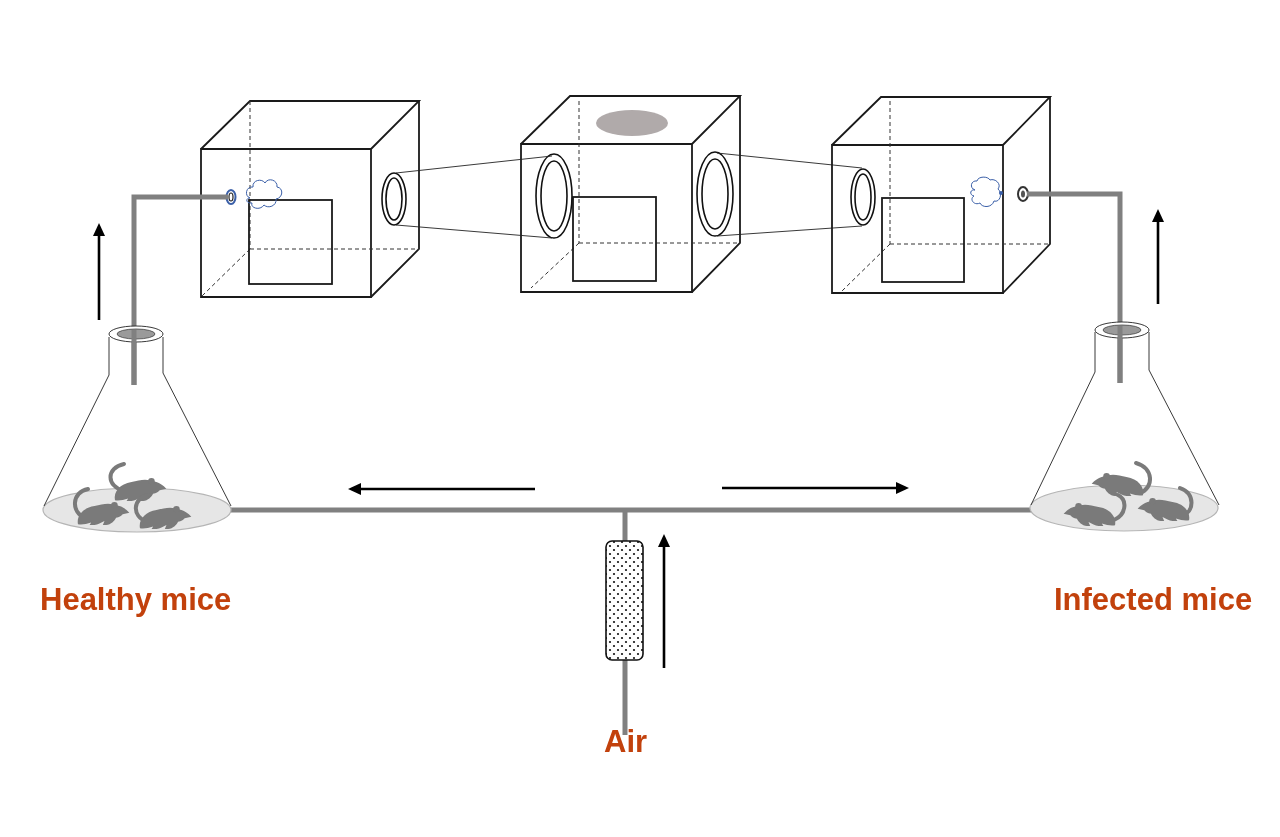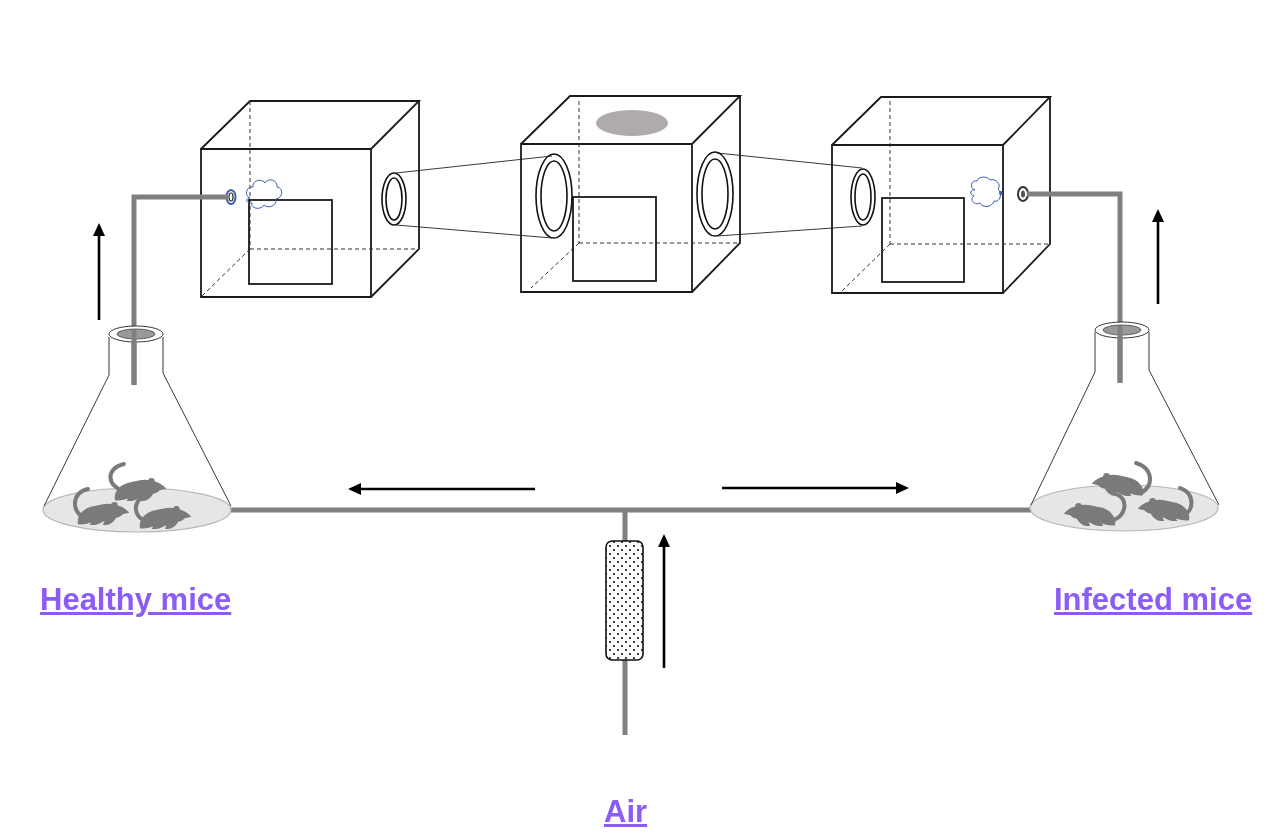--- a/index.html
+++ b/index.html
@@ -3,28 +3,27 @@
   <meta charset="utf-8">
   <style>
     html, body { margin: 0; padding: 0; background: #ffffff; }
     body { width: 1280px; height: 837px; overflow: hidden; position: relative; }
     #diagram { position: absolute; left: 0; top: 0; width: 1280px; height: 837px; }
     .label {
       position: absolute;
       font-family: "Liberation Sans", sans-serif;
       font-weight: bold;
       font-size: 31px;
-      color: #8b5cf6;
+      color: #c2410c;
       white-space: nowrap;
       line-height: 1;
-      text-decoration: underline;
     }
     #label-healthy { left: 40px; top: 584px; }
     #label-infected { left: 1030px; top: 584px; margin-left: 24px; }
-    #label-air { left: 604px; top: 796px; }
+    #label-air { left: 604px; top: 726px; }
     .edge { fill: none; stroke: #1a1a1a; stroke-width: 1.8; }
     .hidden-edge { fill: none; stroke: #333; stroke-width: 1; stroke-dasharray: 4 3; }
     .thin { fill: none; stroke: #222; stroke-width: 0.9; }
     .tube { fill: none; stroke: #808080; stroke-width: 5; stroke-linejoin: miter; }
     .arrow { stroke: #000; stroke-width: 2.6; fill: none; }
     .arrowhead { fill: #000; }
     .mouse { fill: #7a7a7a; }
     .tail { fill: none; stroke: #7a7a7a; stroke-width: 4; stroke-linecap: round; }
   </style>
 </head>

